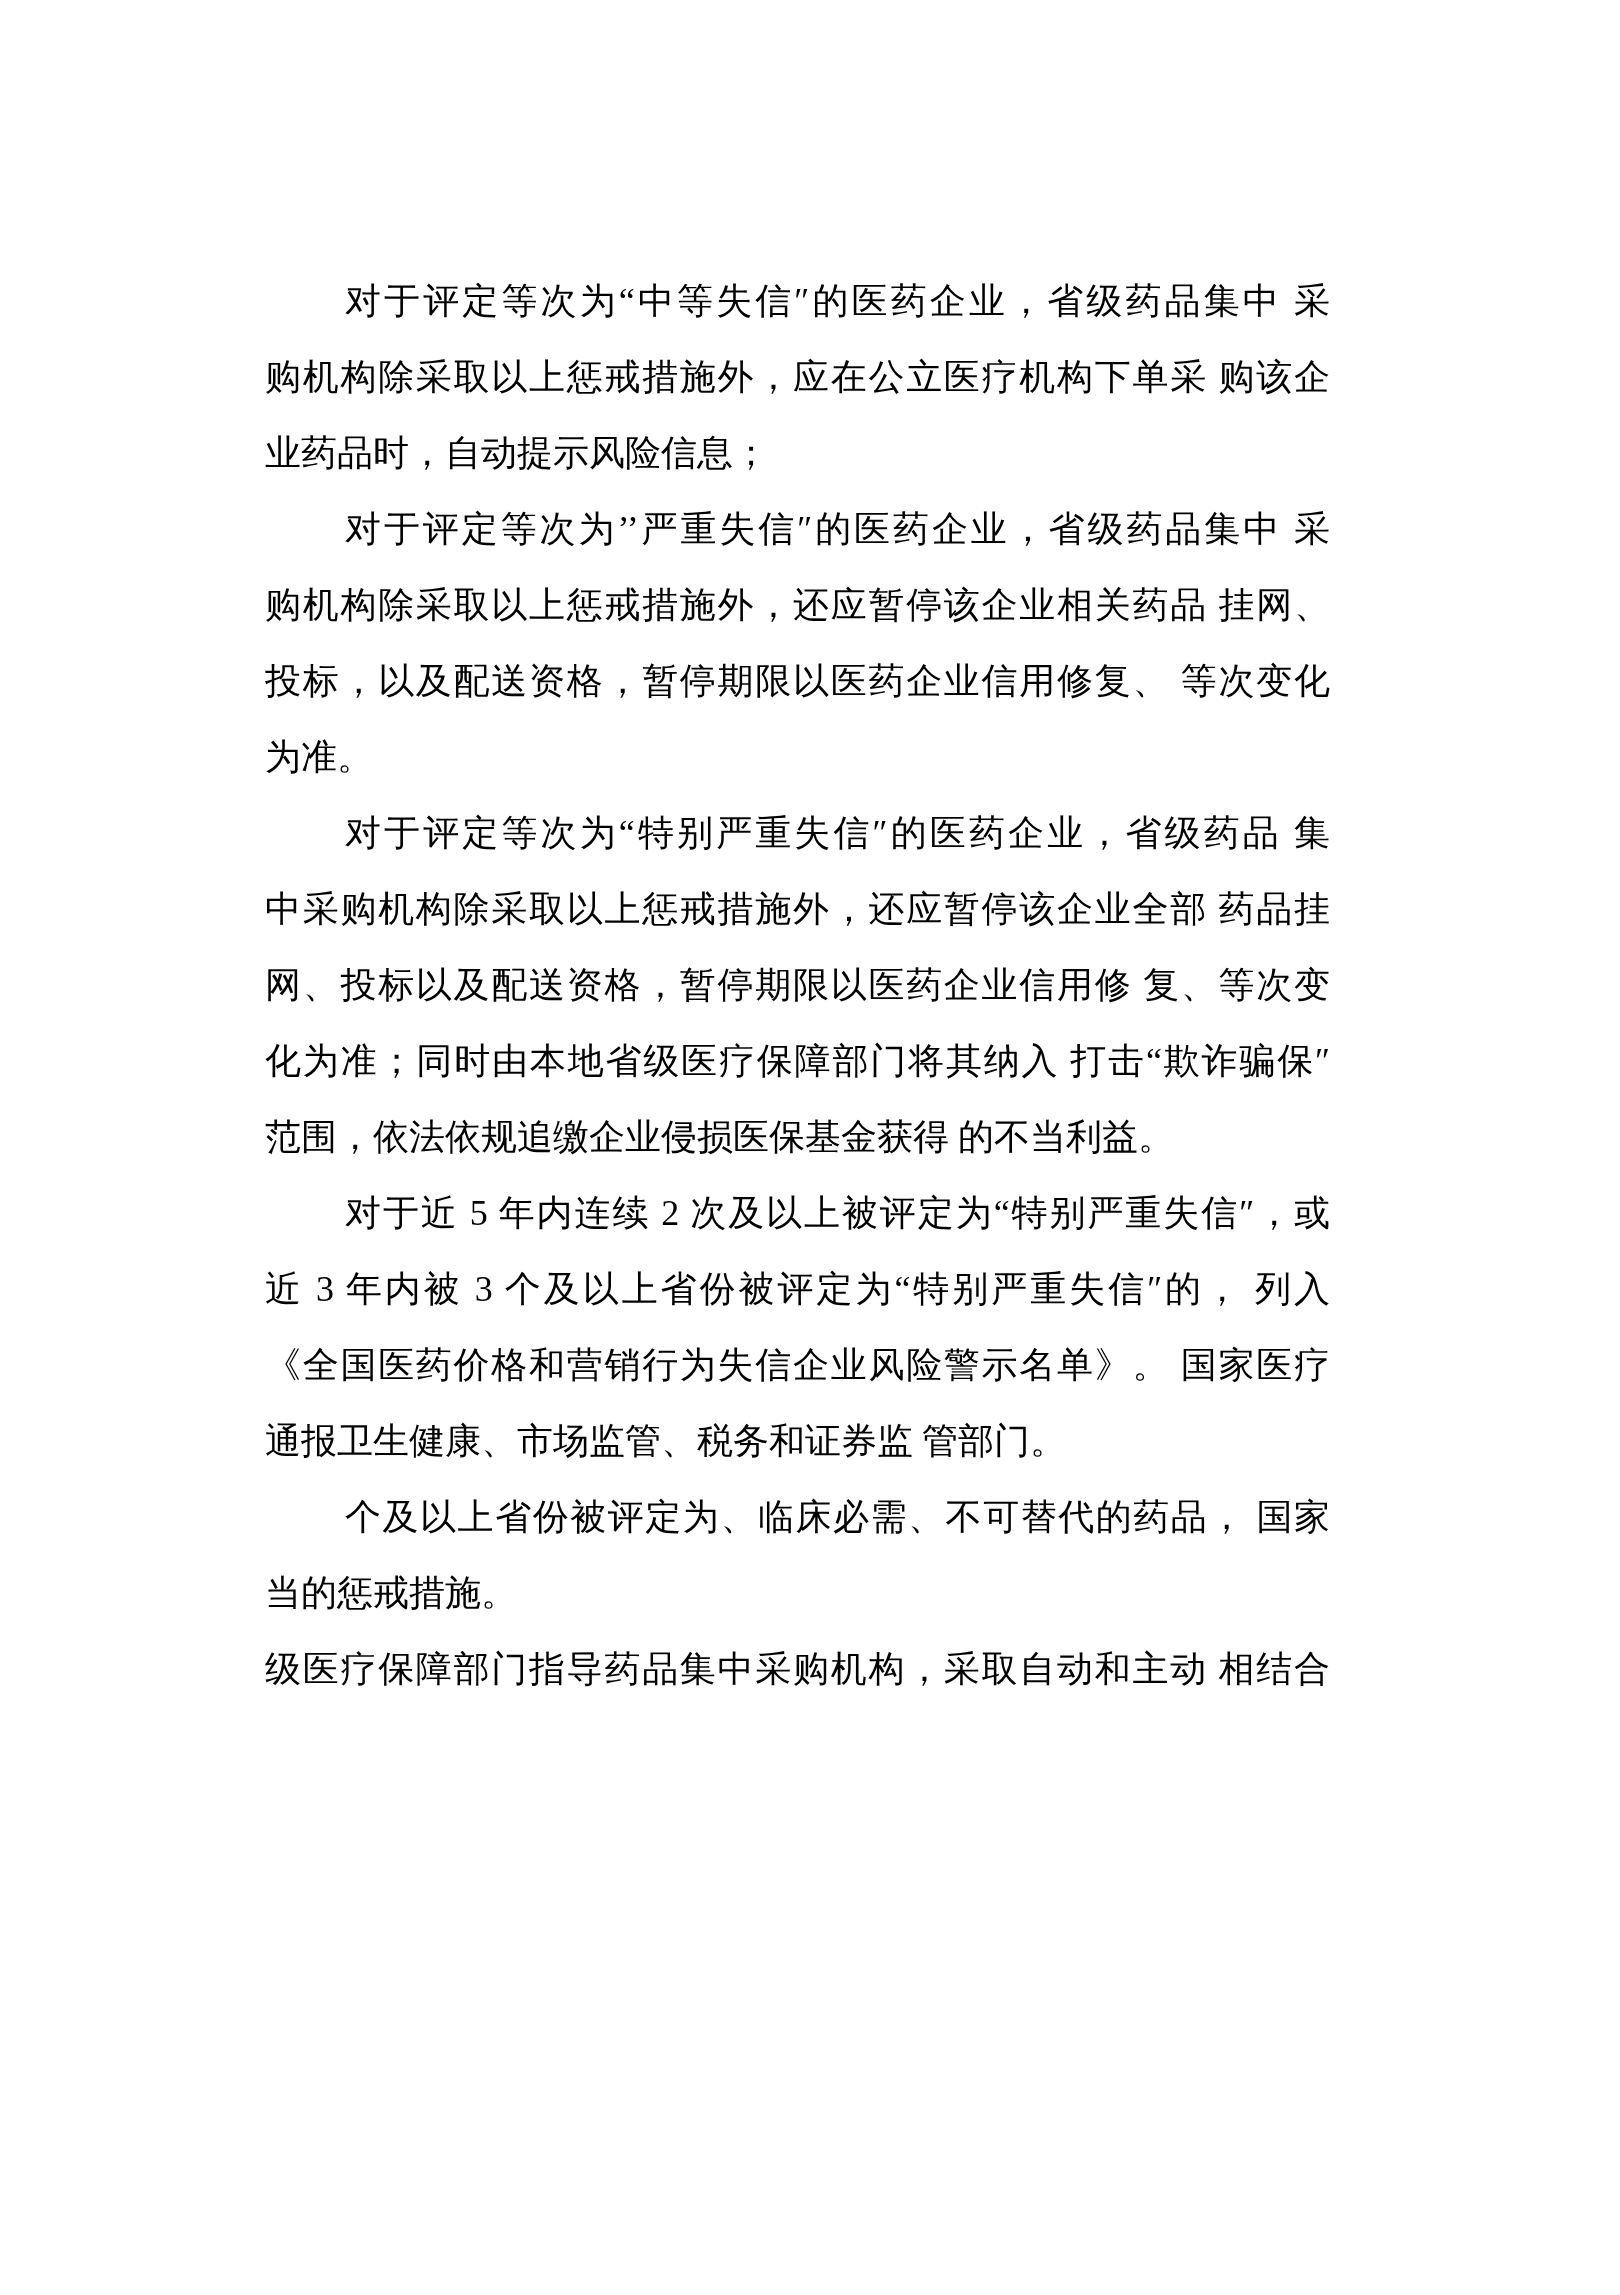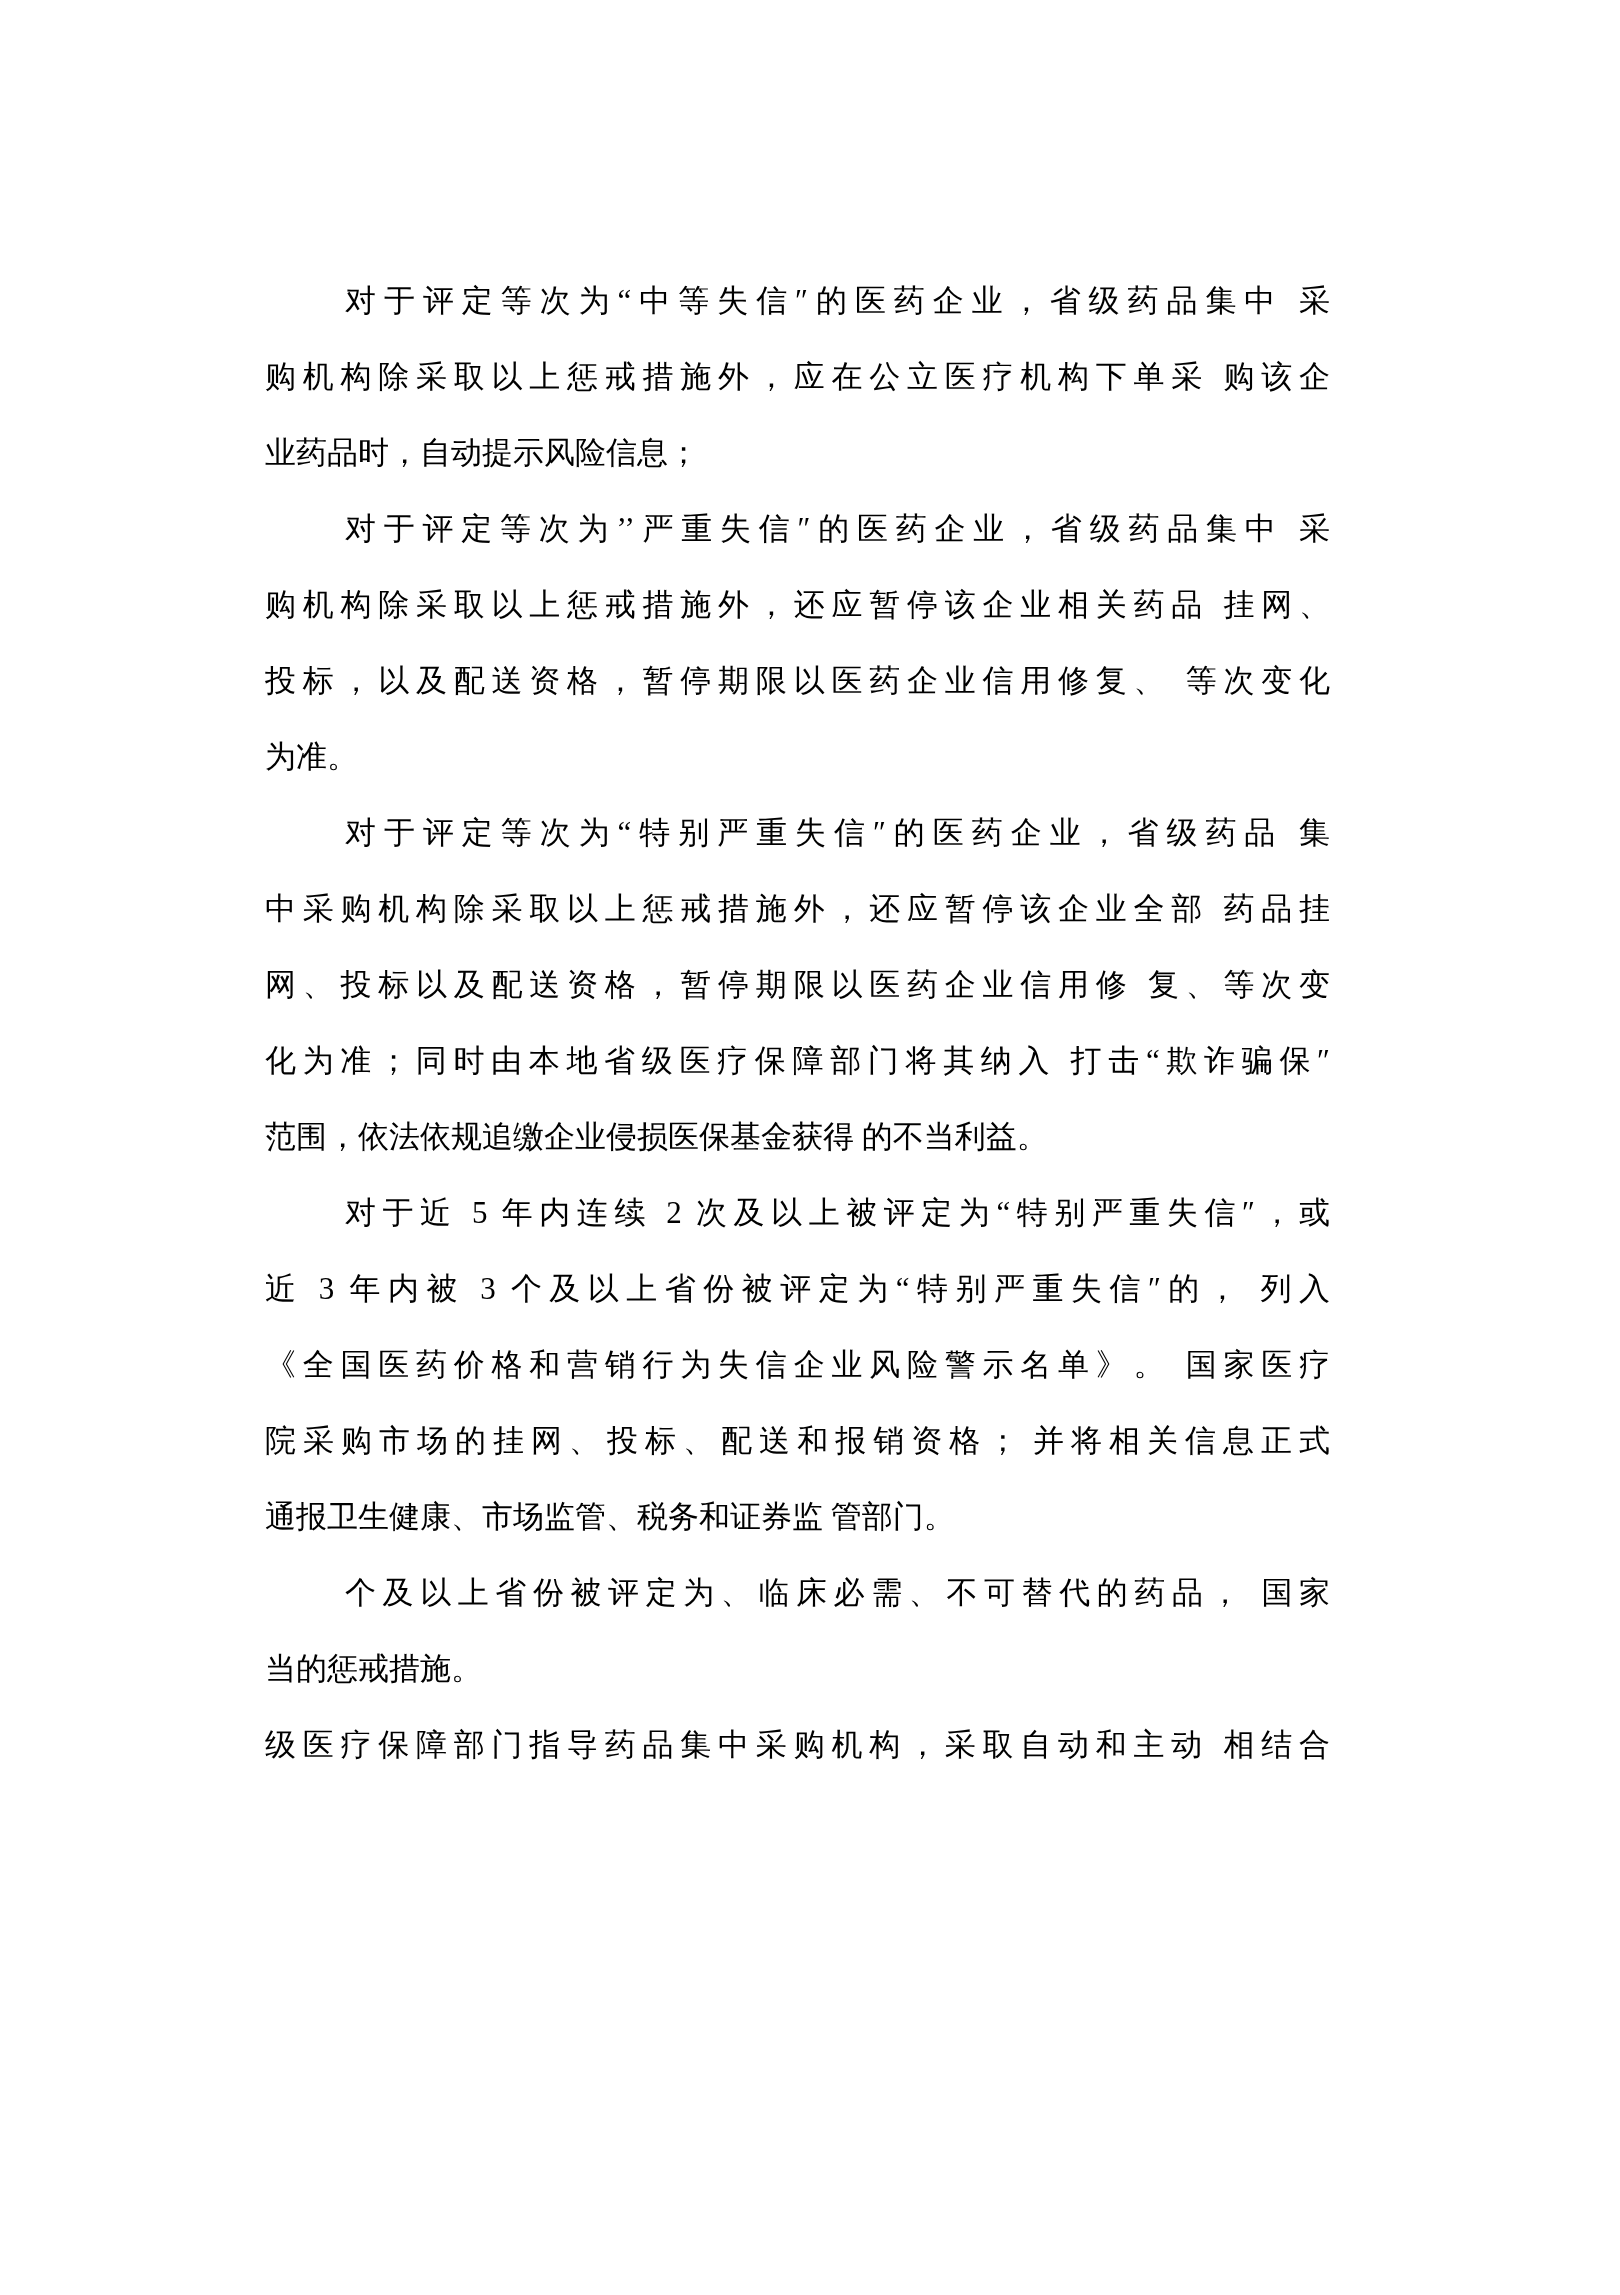--- a/index.html
+++ b/index.html
@@ -12,21 +12,21 @@
     font-family: "Liberation Serif", "DejaVu Serif", serif;
     color: #000000;
   }
   .doc {
     position: absolute;
     left: 265px;
     top: 263px;
     width: 1065px;
   }
   .ln {
-    font-size: 31px;
+    font-size: 36px;
     line-height: 76px;
     white-space: nowrap;
     text-align: justify;
     text-align-last: justify;
     letter-spacing: 0;
   }
   .ln.pl {
     text-align-last: left;
   }
 </style>
@@ -43,20 +43,19 @@
       <div class="ln">投标，以及配送资格，暂停期限以医药企业信用修复、 等次变化</div>
       <div class="ln pl">为准。</div>
       <div class="ln" style="text-indent: 80px;">对于评定等次为“特别严重失信″的医药企业，省级药品 集</div>
       <div class="ln">中采购机构除采取以上惩戒措施外，还应暂停该企业全部 药品挂</div>
       <div class="ln">网、投标以及配送资格，暂停期限以医药企业信用修 复、等次变</div>
       <div class="ln">化为准；同时由本地省级医疗保障部门将其纳入 打击“欺诈骗保″</div>
       <div class="ln pl">范围，依法依规追缴企业侵损医保基金获得 的不当利益。</div>
       <div class="ln" style="text-indent: 80px;">对于近 5 年内连续 2 次及以上被评定为“特别严重失信″，或</div>
       <div class="ln">近 3 年内被 3 个及以上省份被评定为“特别严重失信″的， 列入</div>
       <div class="ln">《全国医药价格和营销行为失信企业风险警示名单》。 国家医疗</div>
-      <div class="ln">院采购市场的挂网、投标、配送和报销资格； 并将相关信息正式</div>
       <div class="ln pl">通报卫生健康、市场监管、税务和证券监 管部门。</div>
       <div class="ln" style="text-indent: 80px;">个及以上省份被评定为、临床必需、不可替代的药品， 国家</div>
       <div class="ln pl">当的惩戒措施。</div>
       <div class="ln">级医疗保障部门指导药品集中采购机构，采取自动和主动 相结合</div>
     </div>
 </div>
 
 
 </body></html>

